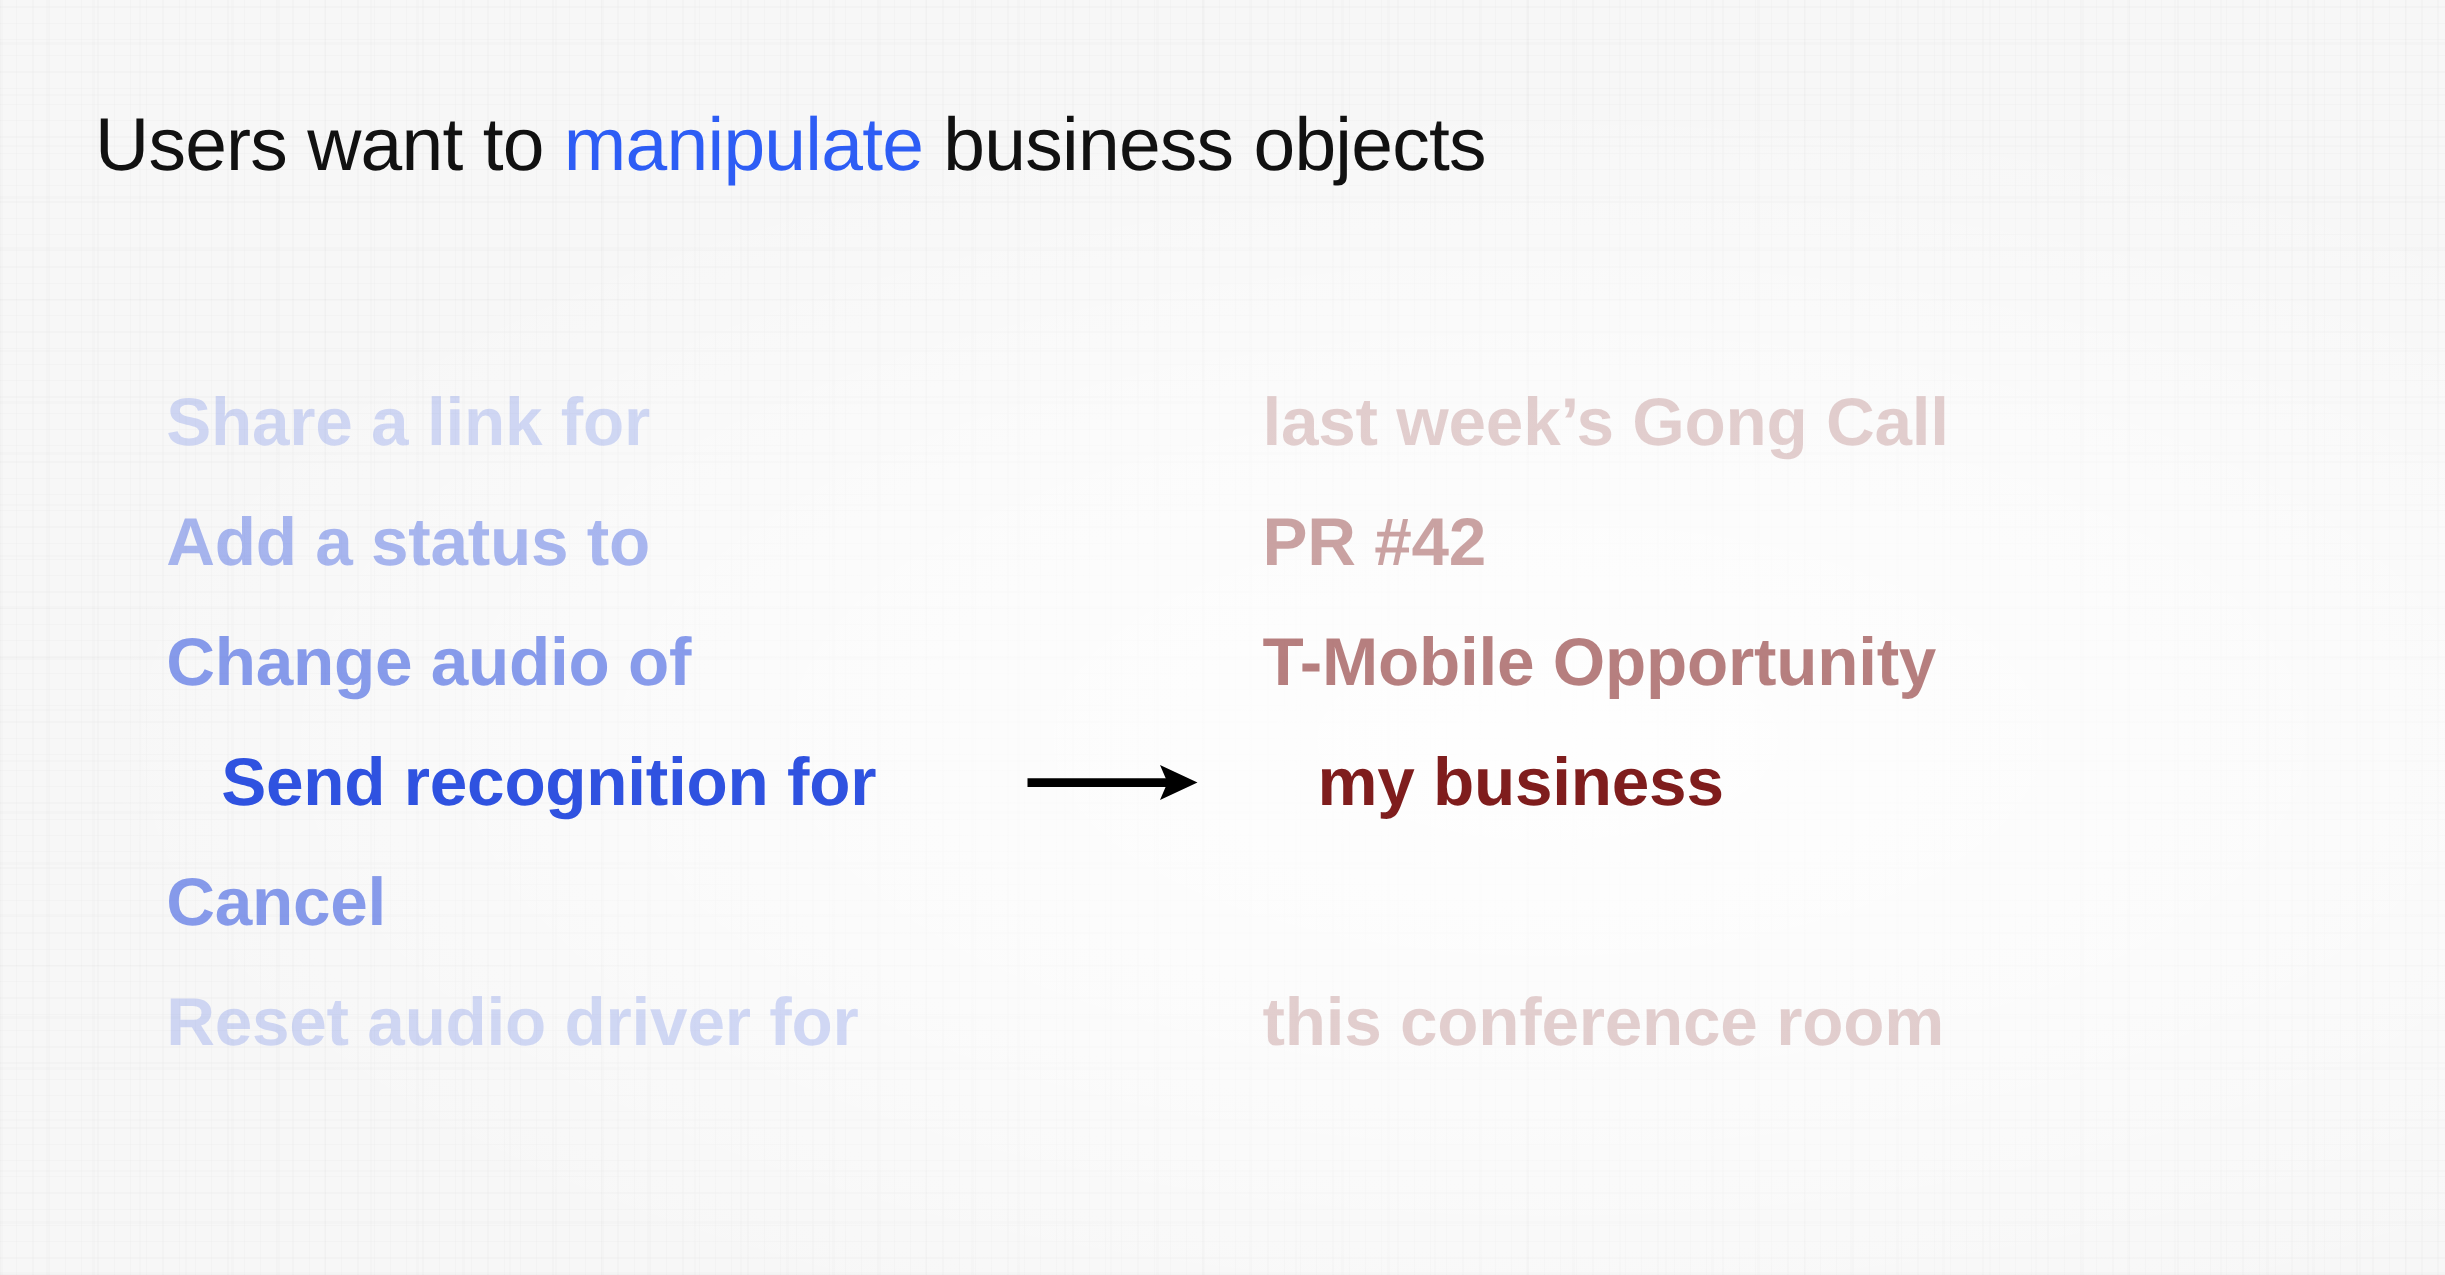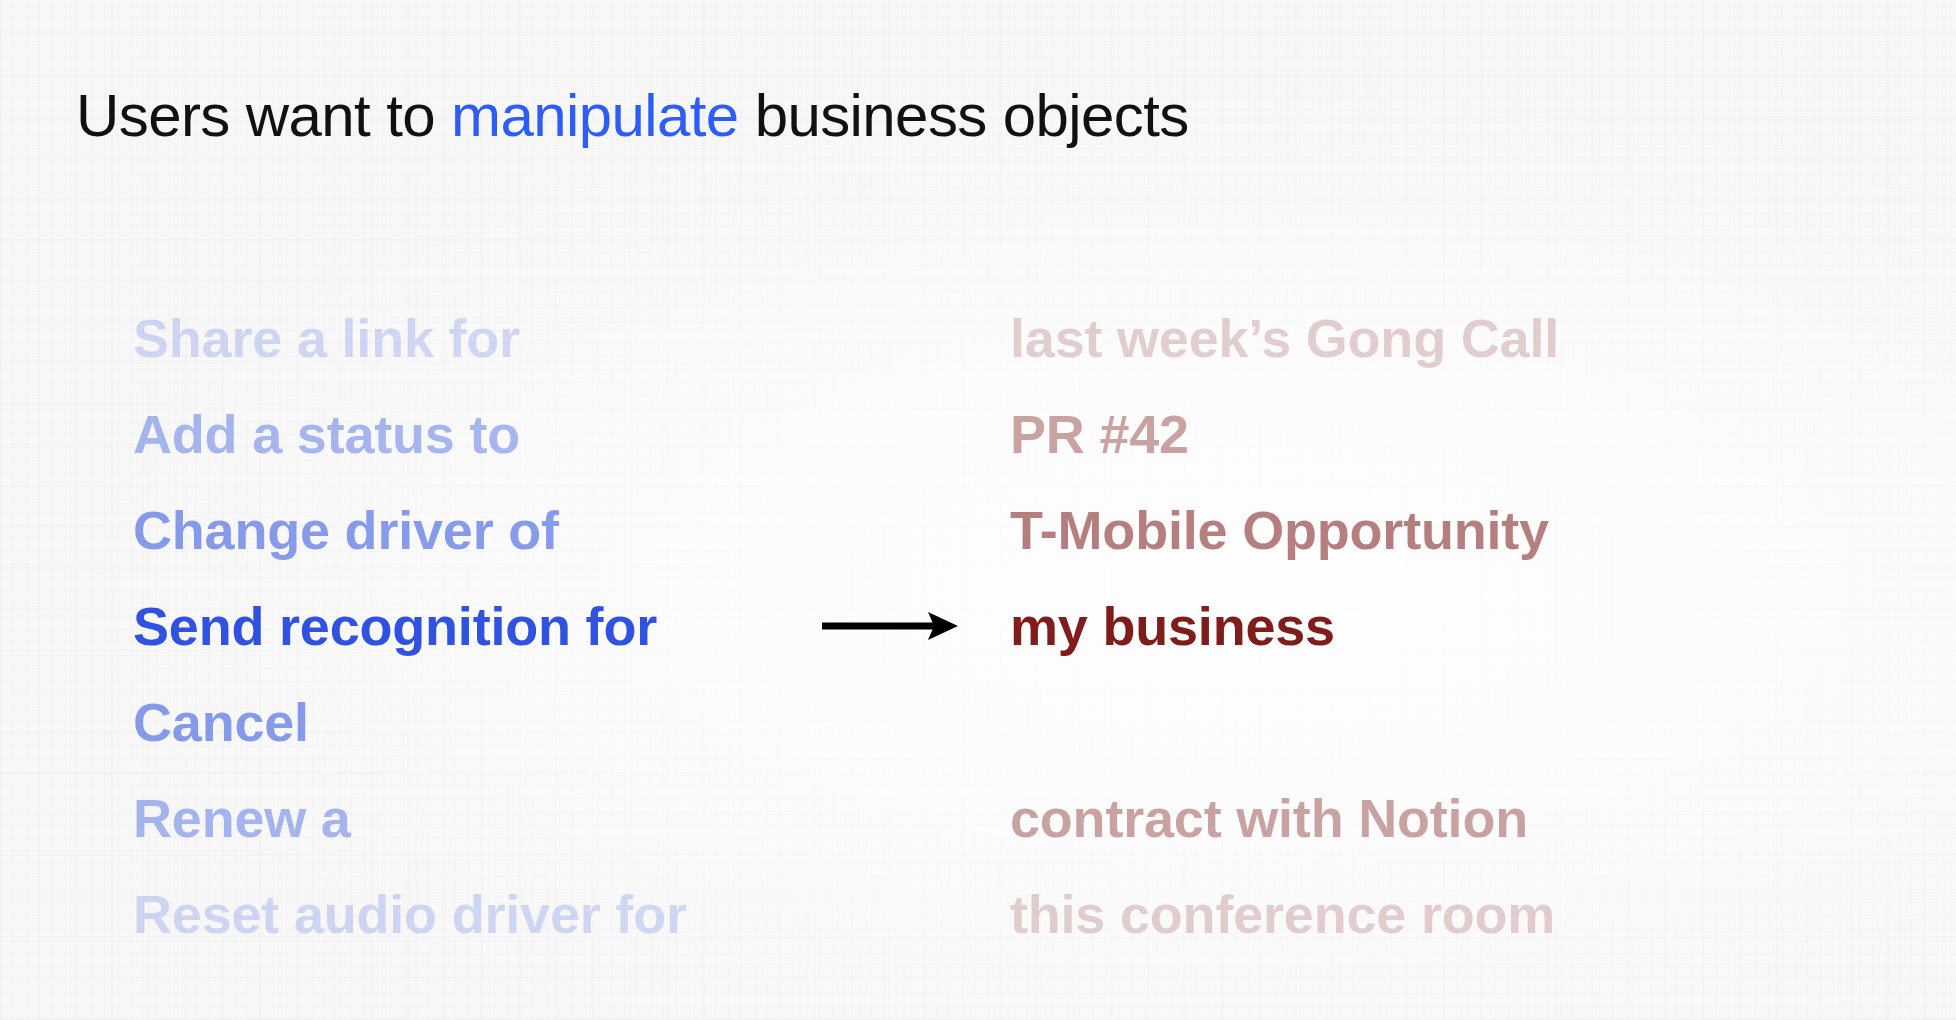--- a/index.html
+++ b/index.html
@@ -102,20 +102,21 @@
 
   
   .f-0  { opacity: 1.00; }
   .f-1  { opacity: 0.56; }
   .f-2  { opacity: 0.40; }
   .f-4  { opacity: 0.20; }
 
   .row.focus .col-action,
   .row.focus .col-object {
     font-weight: 700;
+    margin-left: 44px;
   }
   .row:not(.focus) .col-action,
   .row:not(.focus) .col-object {
     font-weight: 700;
   }
 
   
   .arrow {
     position: absolute;
     left: 820px;
@@ -145,39 +146,35 @@
   <div id="object-table">
       <div class="row">
         <div class="col-action f-4">Share a link for</div>
         <div class="col-object f-4">last week’s Gong Call</div>
       </div>
       <div class="row">
         <div class="col-action f-2">Add a status to</div>
         <div class="col-object f-2">PR #42</div>
       </div>
       <div class="row">
-        <div class="col-action f-1">Change driver of</div>
+        <div class="col-action f-1">Change audio of</div>
         <div class="col-object f-1">T-Mobile Opportunity</div>
       </div>
       <div class="row focus">
         <div class="col-action f-0">Send recognition for</div>
         <div class="arrow">
           <svg viewBox="0 0 140 36" xmlns="http://www.w3.org/2000/svg" aria-hidden="true">
             <line x1="2" y1="18" x2="116" y2="18" stroke="currentColor" stroke-width="7" stroke-linecap="butt"></line>
             <path d="M138 18 L108 4 L114 18 L108 32 Z" fill="currentColor"></path>
           </svg>
         </div>
         <div class="col-object f-0">my business</div>
       </div>
       <div class="row">
         <div class="col-action f-1">Cancel</div>
       </div>
       <div class="row">
-        <div class="col-action f-2">Renew a</div>
-        <div class="col-object f-2">contract with Notion</div>
-      </div>
-      <div class="row">
         <div class="col-action f-4">Reset audio driver for</div>
         <div class="col-object f-4">this conference room</div>
       </div>
     </div>
 
 </div>
 
 </body></html>

